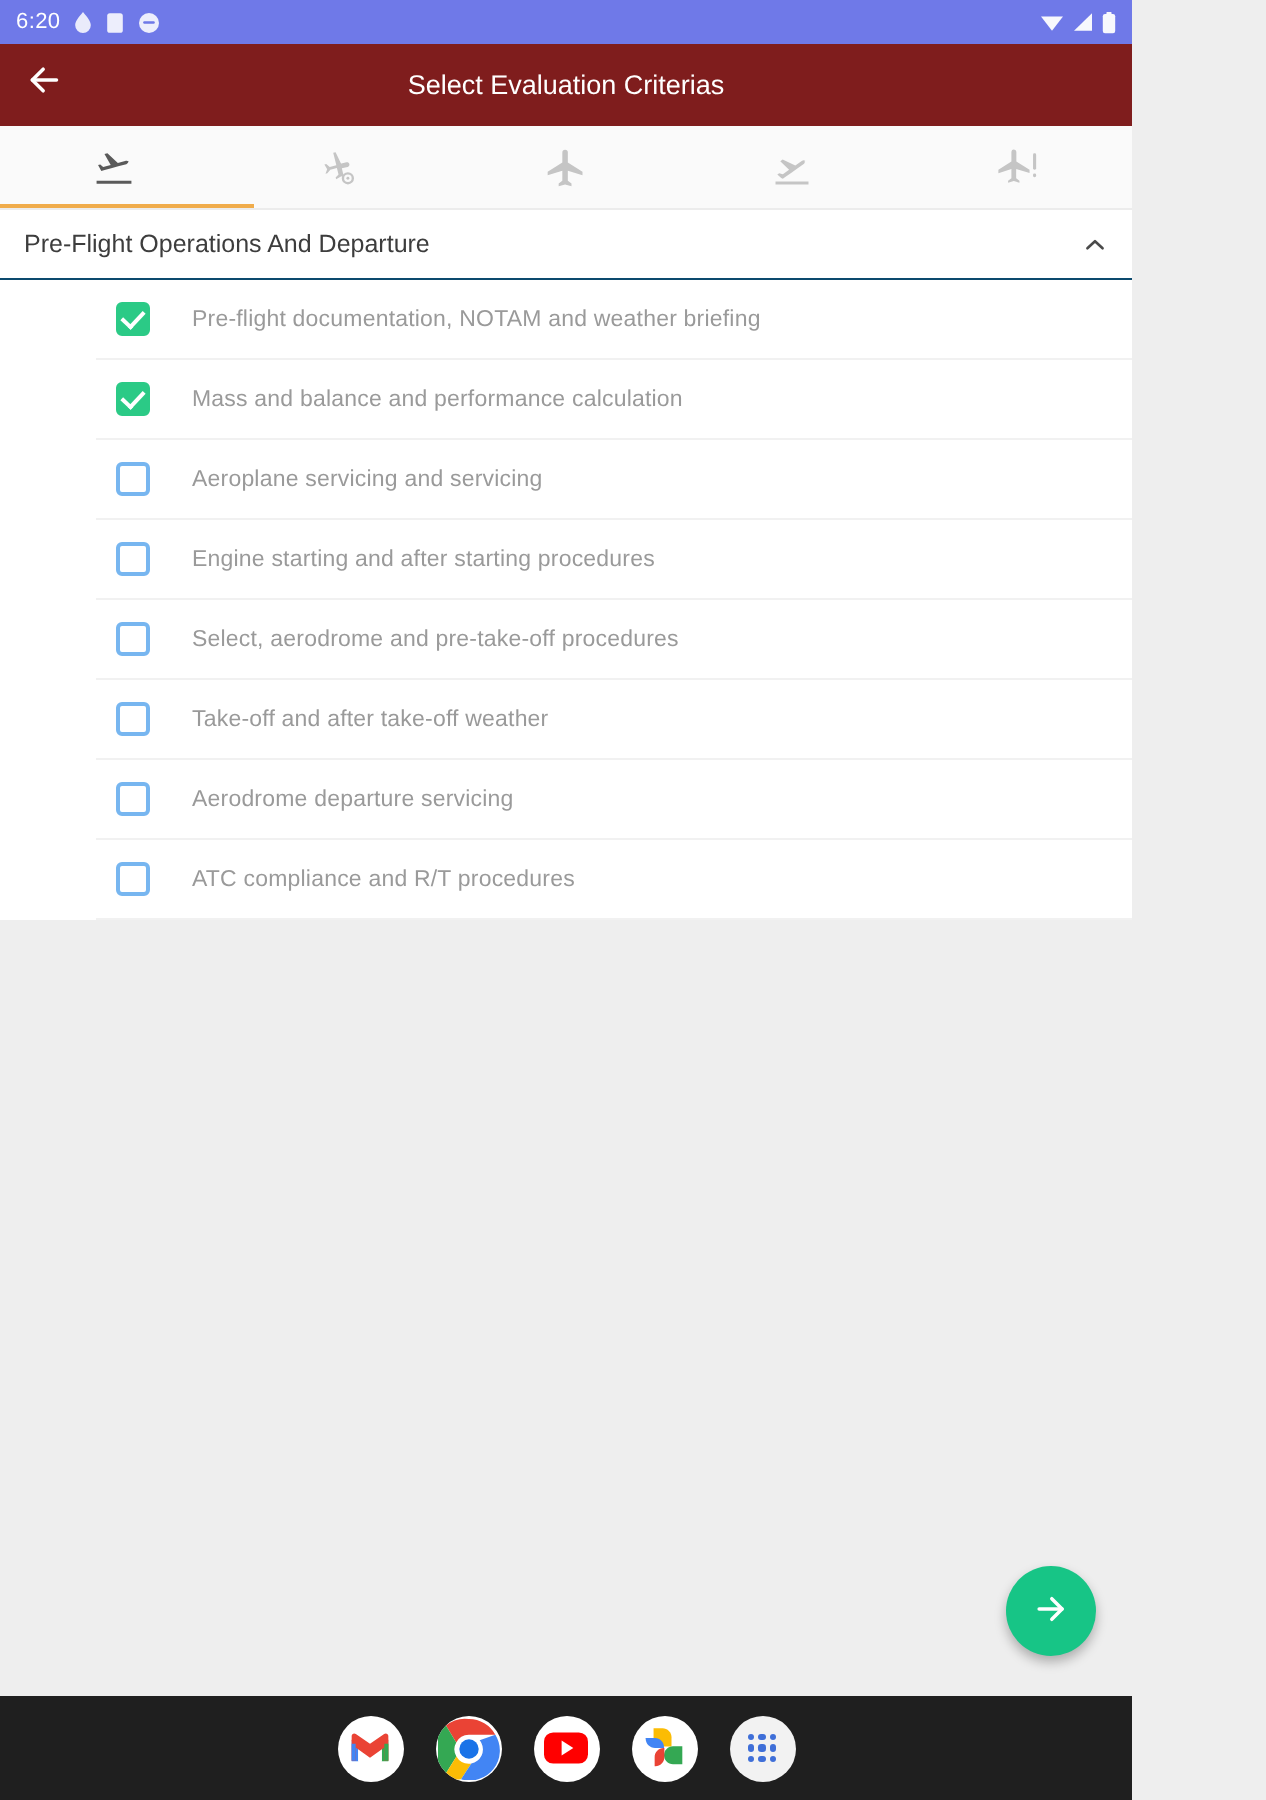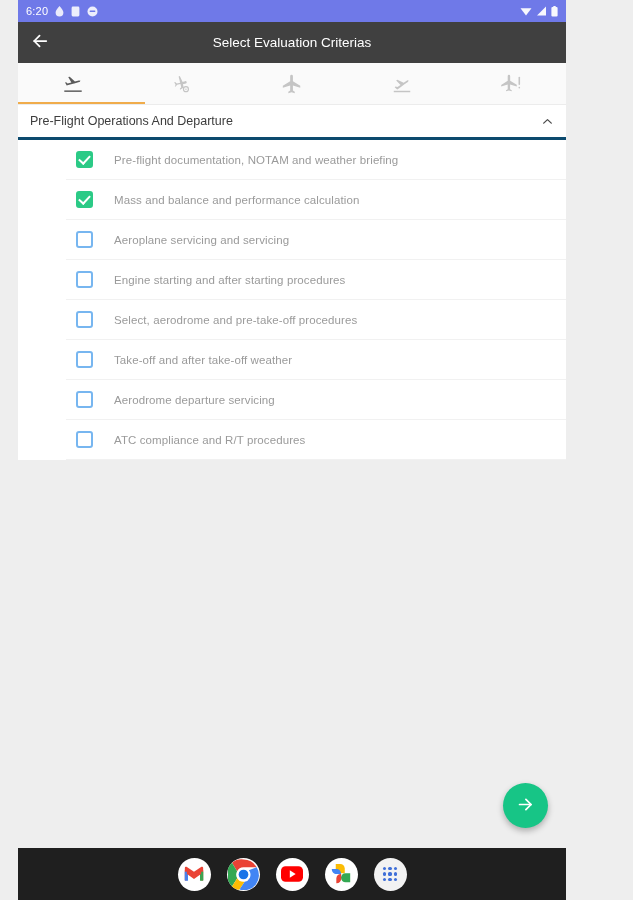--- a/index.html
+++ b/index.html
@@ -2,36 +2,36 @@
 <html><head>
 <meta charset="utf-8">
 <style>
   * { box-sizing: border-box; margin: 0; padding: 0; }
   html, body {
     width: 633px; height: 900px;
     font-family: "Liberation Sans", sans-serif;
     background: #eeeeee;
     overflow: hidden;
   }
-  .screen { position: relative; width: 566px; height: 900px; display: flex; flex-direction: column; padding-left: 18px; }
+  .screen { position: relative; width: 566px; height: 900px; display: flex; flex-direction: column; }
 
   
   .status-bar {
     height: 22px; background: #6f79e8; color: #ffffff;
     display: flex; align-items: center; padding: 0 8px;
     flex: 0 0 22px;
   }
   .status-time { font-size: 11px; letter-spacing: .2px; color:#fff; }
   .status-left { display: flex; align-items: center; gap: 7px; }
   .status-right { margin-left: auto; display: flex; align-items: center; gap: 4px; }
   .sb-ico { display: inline-flex; align-items: center; justify-content: center; opacity: .95; }
 
   
   .app-bar {
-    background: #404040; height: 41px; flex: 0 0 41px;
+    background: #7f1d1d; height: 41px; flex: 0 0 41px;
     display: flex; align-items: center; position: relative;
   }
   .back-btn {
     width: 44px; height: 41px; display: flex; align-items: center; justify-content: center;
     cursor: pointer;
   }
   .app-title {
     position: absolute; left: 0; right: 0; text-align: center;
     color: #ffffff; font-size: 13.5px; font-weight: 400; pointer-events: none;
   }
@@ -53,21 +53,21 @@
     position: absolute; bottom: 0; left: 0; width: 126.6px; height: 2.5px;
     background: #f0ac4b;
   }
 
   
   .content { flex: 1 1 auto; background: #eeeeee; overflow: hidden; position: relative; }
   .card { background: #ffffff; }
 
   .section-header {
     height: 35px; display: flex; align-items: center; padding: 0 12px;
-    border-bottom: 3px solid #0c4a6e; cursor: pointer;
+    border-bottom: 1px solid #0c4a6e; cursor: pointer;
   }
   .section-title { font-size: 12.5px; color: #3d3d3d; font-weight: 400; }
   .chevron { margin-left: auto; color: #555; display: flex; align-items: center; }
 
   .crit-row {
     height: 40px; display: flex; align-items: center; padding: 0 0 0 10px;
     border-bottom: 1px solid #f1f1f1; cursor: pointer; margin-left: 48px;
   }
   .cbox {
     width: 17px; height: 17px; border-radius: 3px; flex: 0 0 17px;

